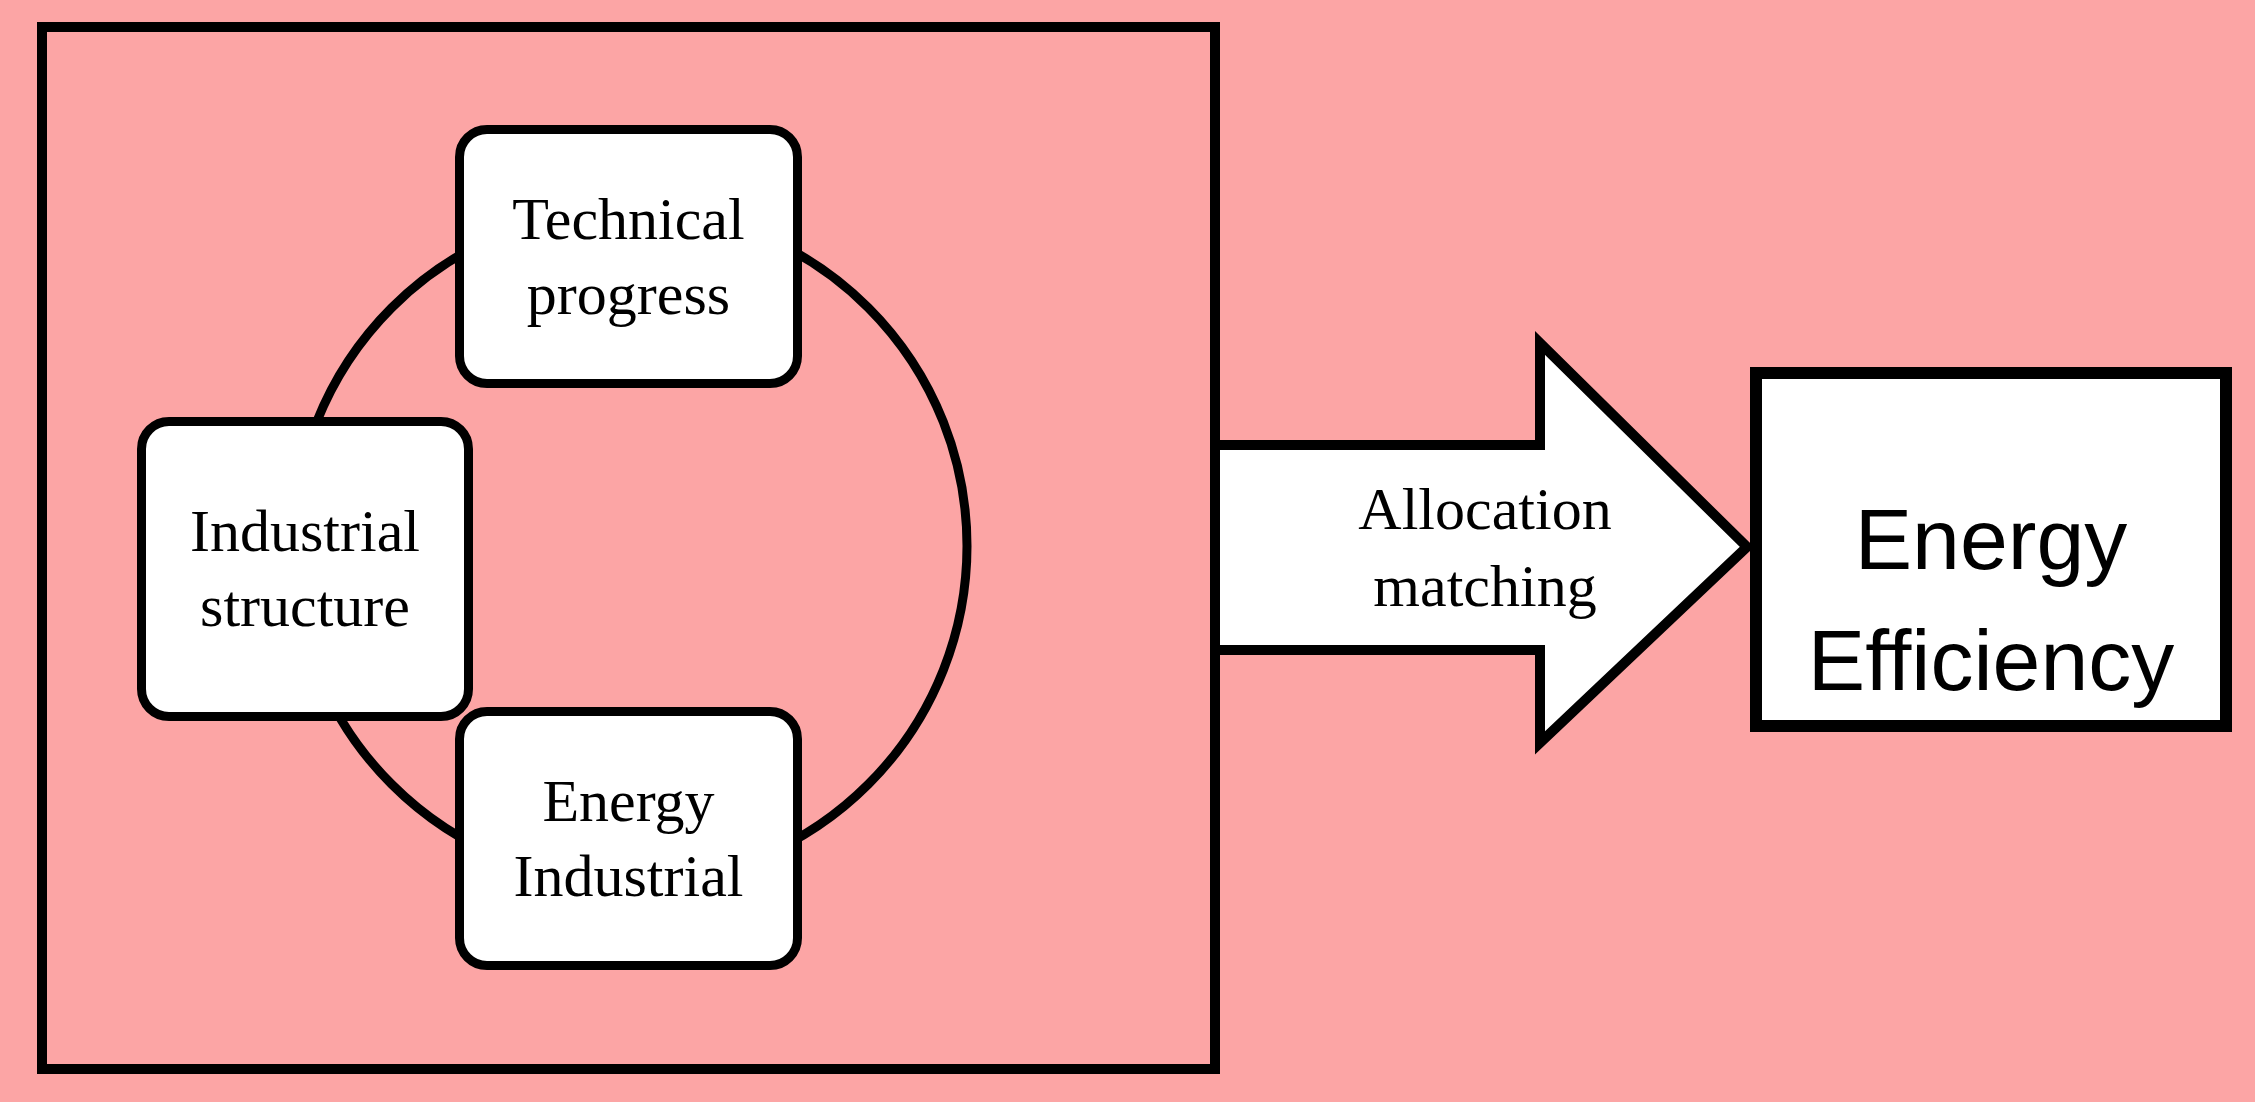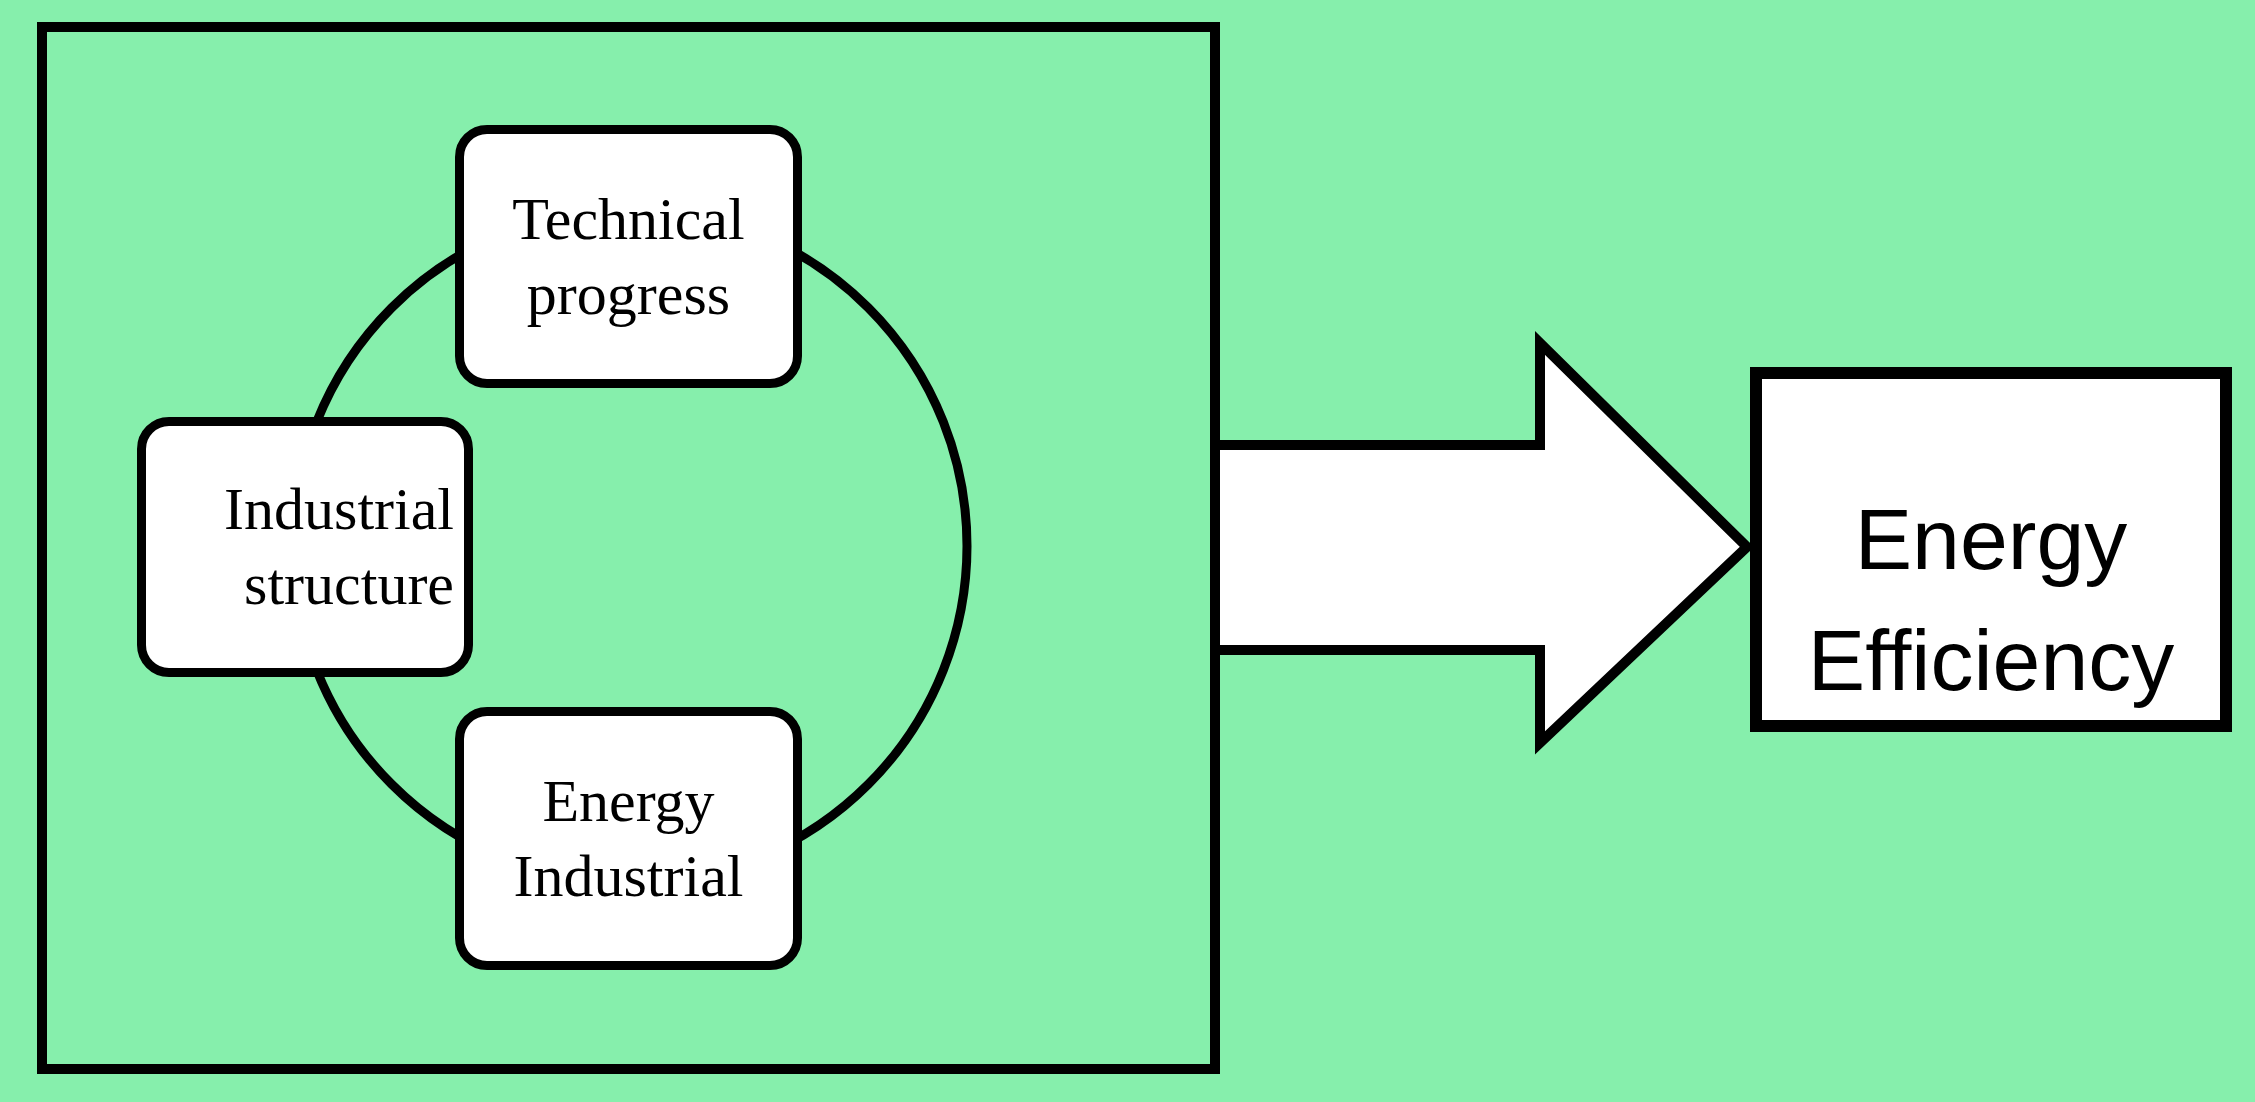--- a/index.html
+++ b/index.html
@@ -4,21 +4,21 @@
 <style>
   html, body {
     margin: 0;
     padding: 0;
     background: #ffffff;
   }
   .canvas {
     position: relative;
     width: 2255px;
     height: 1102px;
-    background: #86efac;
+    background: #fca5a5;
     overflow: hidden;
     font-family: "Liberation Serif", "DejaVu Serif", serif;
     color: #000000;
   }
   .panel-border {
     position: absolute;
     left: 37px;
     top: 22px;
     width: 1183px;
     height: 1052px;
@@ -45,21 +45,21 @@
     text-align: center;
     font-size: 60px;
     line-height: 1.25;
   }
   .factor-box .lbl {
     display: block;
     width: 100%;
     padding: 0 10px;
   }
   .box-technical      { left: 455px; top: 125px; width: 347px; height: 263px; }
-  .box-industrial     { left: 137px; top: 417px; width: 336px; height: 260px; text-align: right; }
+  .box-industrial     { left: 137px; top: 417px; width: 336px; height: 304px; }
   .box-economic       { left: 780px; top: 415px; width: 347px; height: 262px; }
   .box-energy-cons    { left: 455px; top: 707px; width: 347px; height: 263px; }
   .arrow-label {
     position: absolute;
     left: 1250px;
     top: 420px;
     width: 470px;
     height: 255px;
     display: flex;
     align-items: center;
@@ -109,18 +109,19 @@
 
   <div class="factor-box box-industrial">
     <span class="lbl">Industrial structure</span>
   </div>
 
 
   <div class="factor-box box-energy-cons">
     <span class="lbl">Energy Industrial</span>
   </div>
 
+  <div class="arrow-label">Allocation matching</div>
 
   <div class="result-box">
     <span class="lbl">Energy Efficiency</span>
   </div>
 
 </div>
 
 </body></html>

